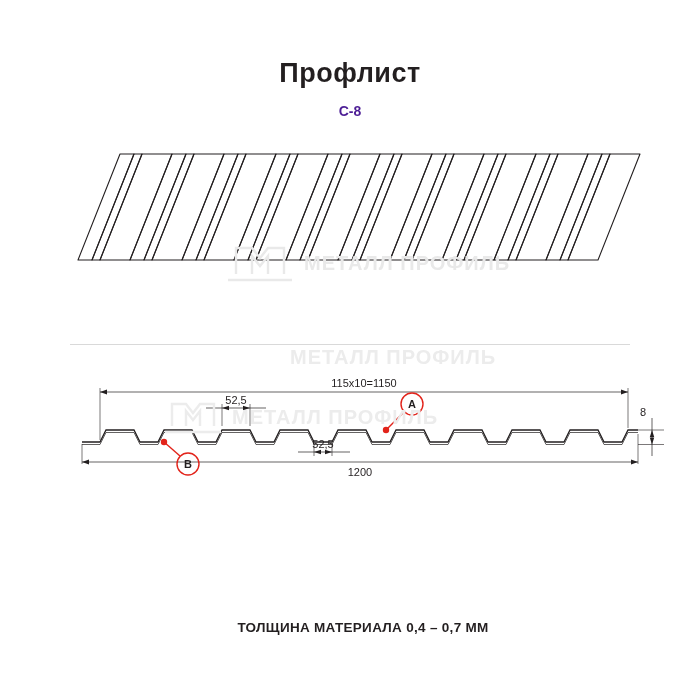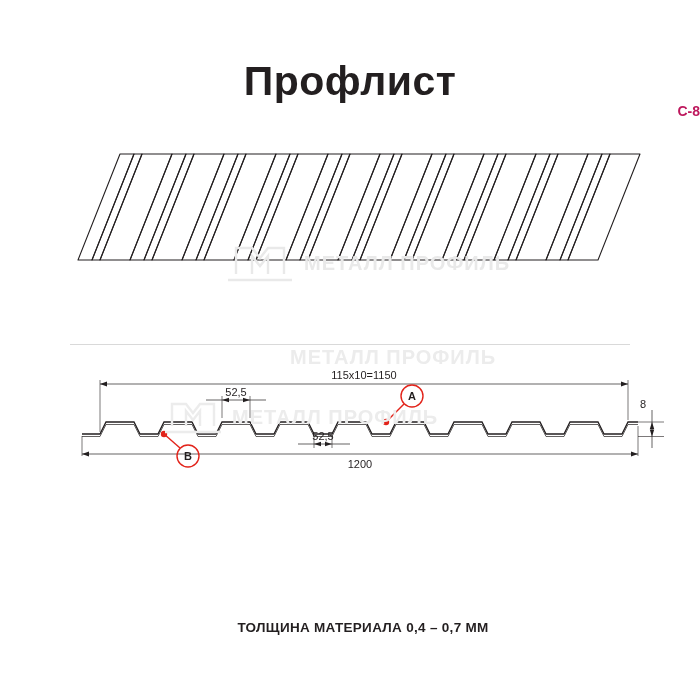--- a/index.html
+++ b/index.html
@@ -19,53 +19,53 @@
     position: relative;
     width: 700px;
     height: 700px;
   }
   .title {
     position: absolute;
     top: 58px;
     left: 0;
     width: 700px;
     text-align: center;
-    font-size: 41px;
+    font-size: 27px;
     font-weight: bold;
     letter-spacing: 0.5px;
     color: #231f20;
   }
   .subtitle {
     position: absolute;
     top: 103px;
     left: 0;
     width: 700px;
-    text-align: right;
+    text-align: center;
     font-size: 14px;
     font-weight: bold;
-    color: #be185d;
+    color: #4c1d95;
   }
   .iso-wrap {
     position: absolute;
     top: 140px;
     left: 60px;
     width: 600px;
     height: 180px;
   }
   .divider {
     position: absolute;
     top: 344px;
     left: 70px;
     width: 560px;
     height: 1px;
     background: #d9d9d9;
   }
   .section-wrap {
     position: absolute;
-    top: 344px;
+    top: 352px;
     left: 60px;
     width: 600px;
     height: 140px;
   }
   .footer {
     position: absolute;
     top: 620px;
     left: 13px;
     width: 700px;
     text-align: center;

